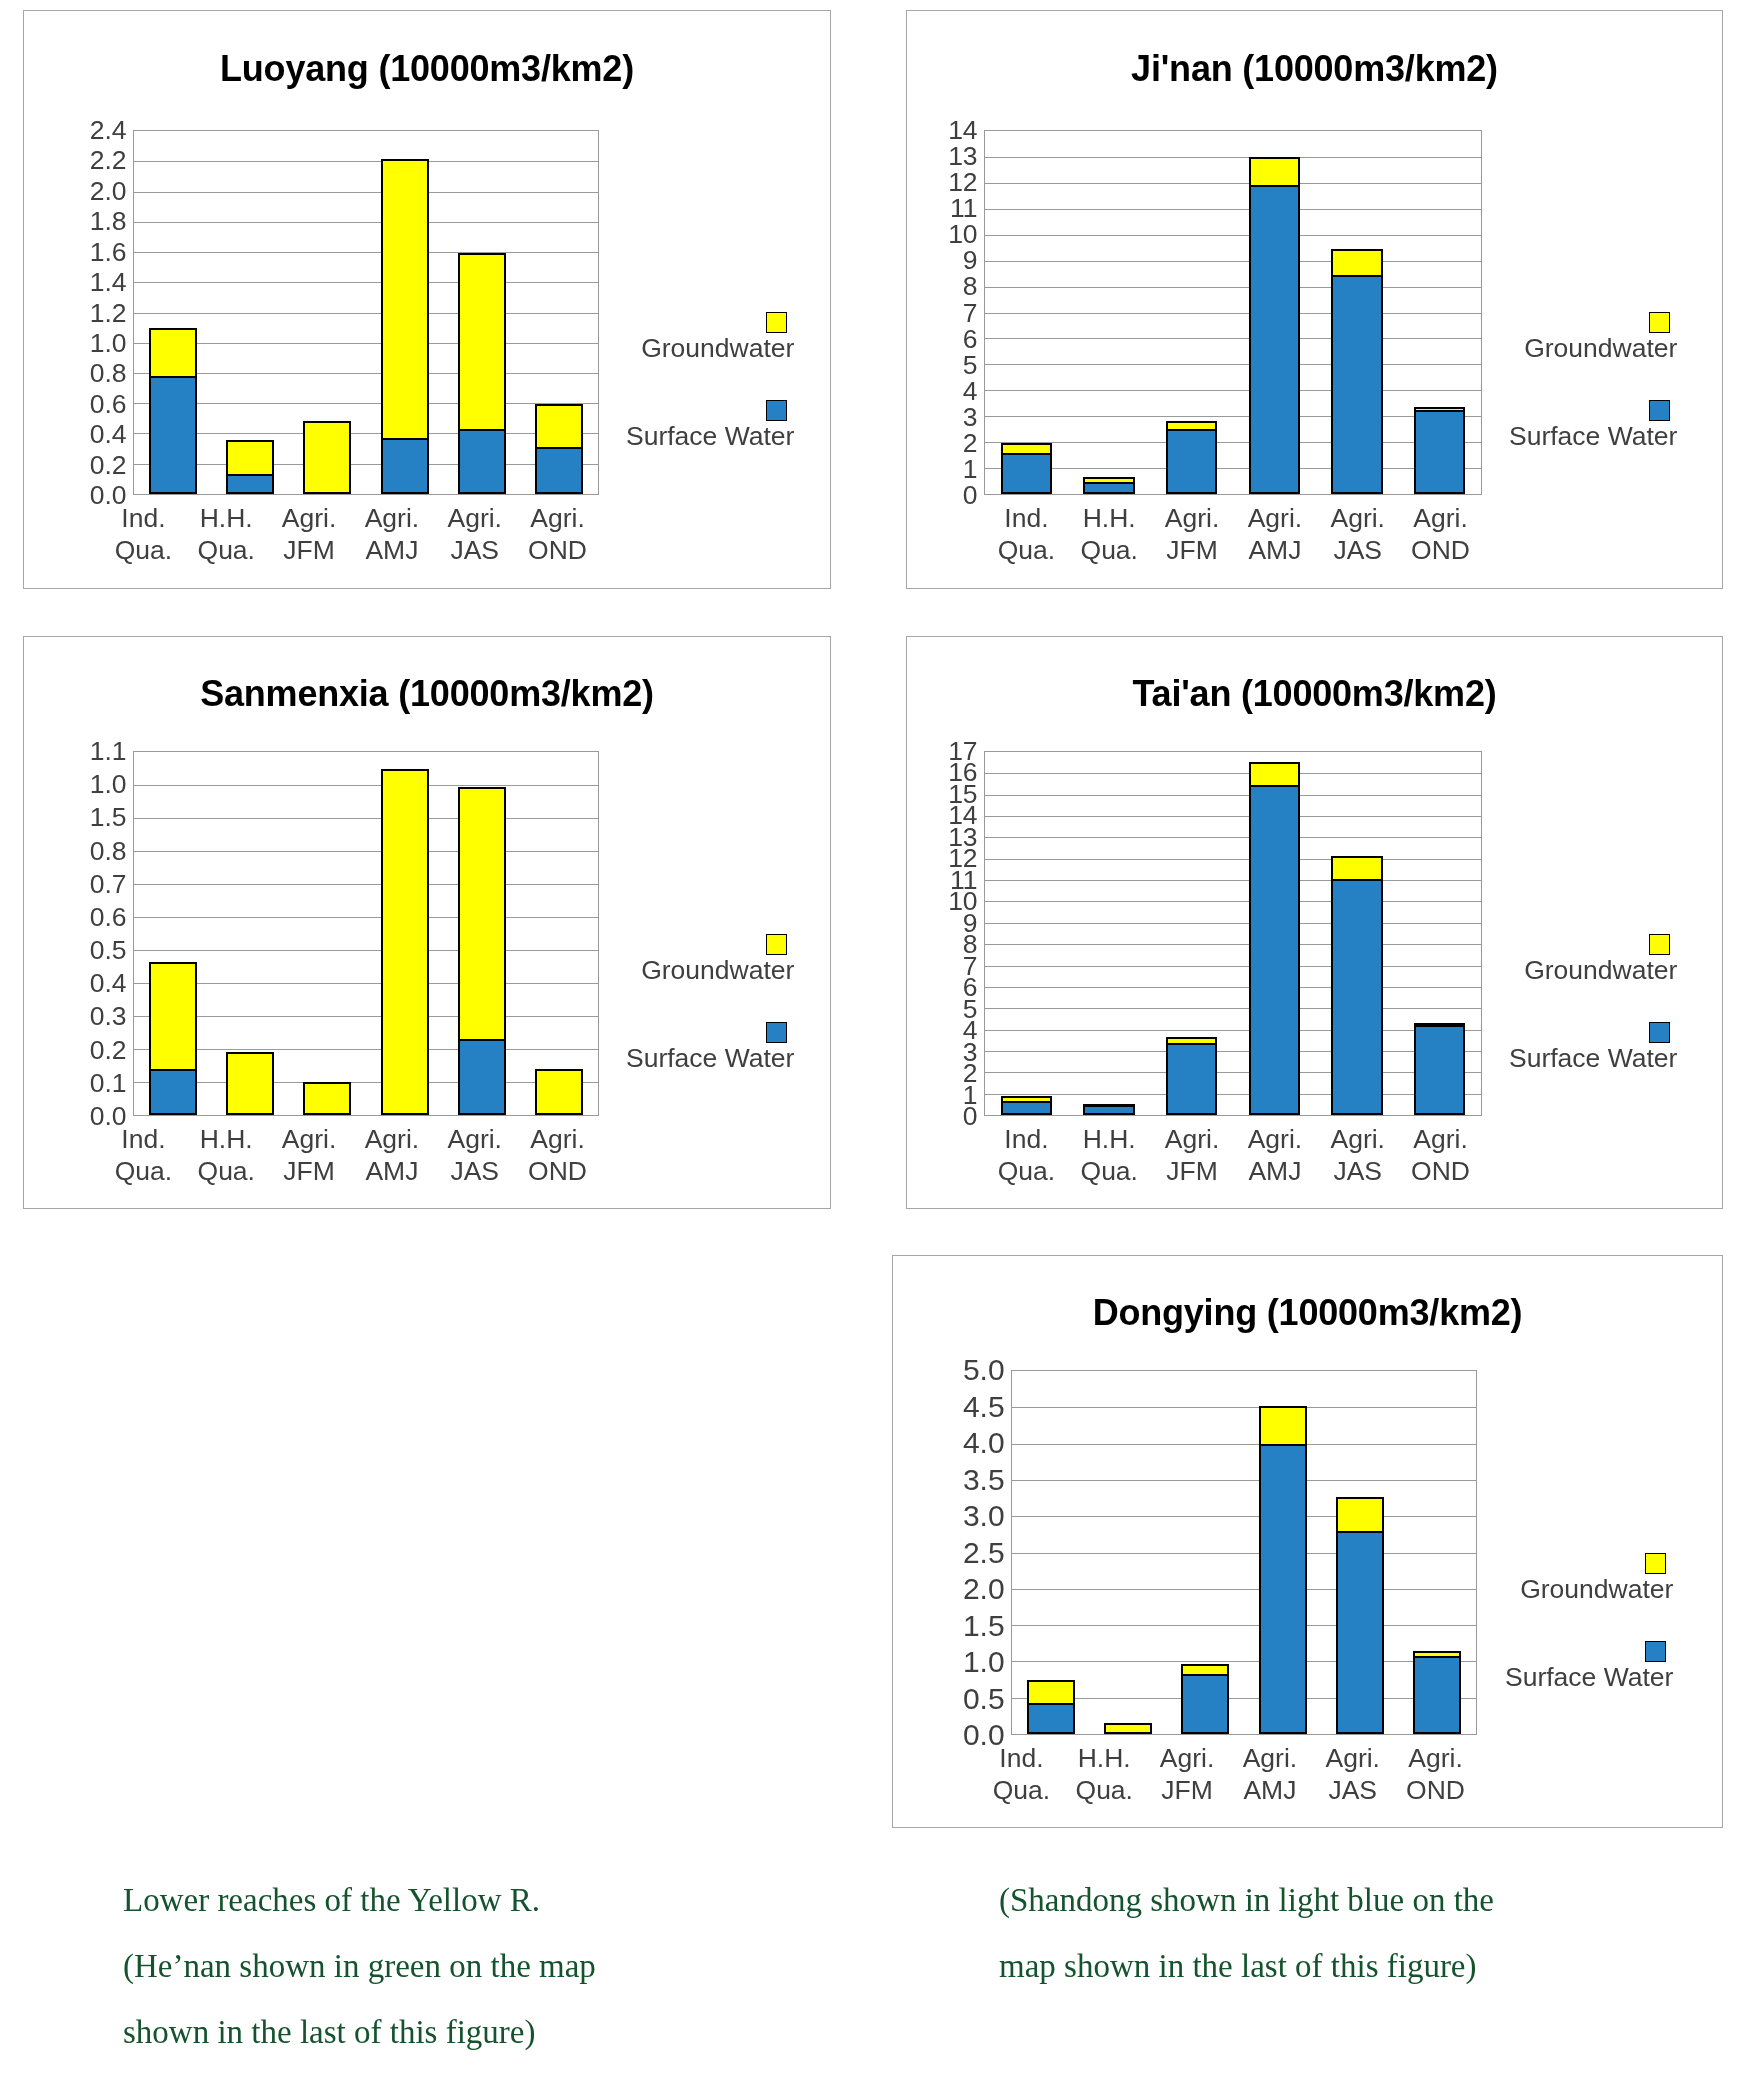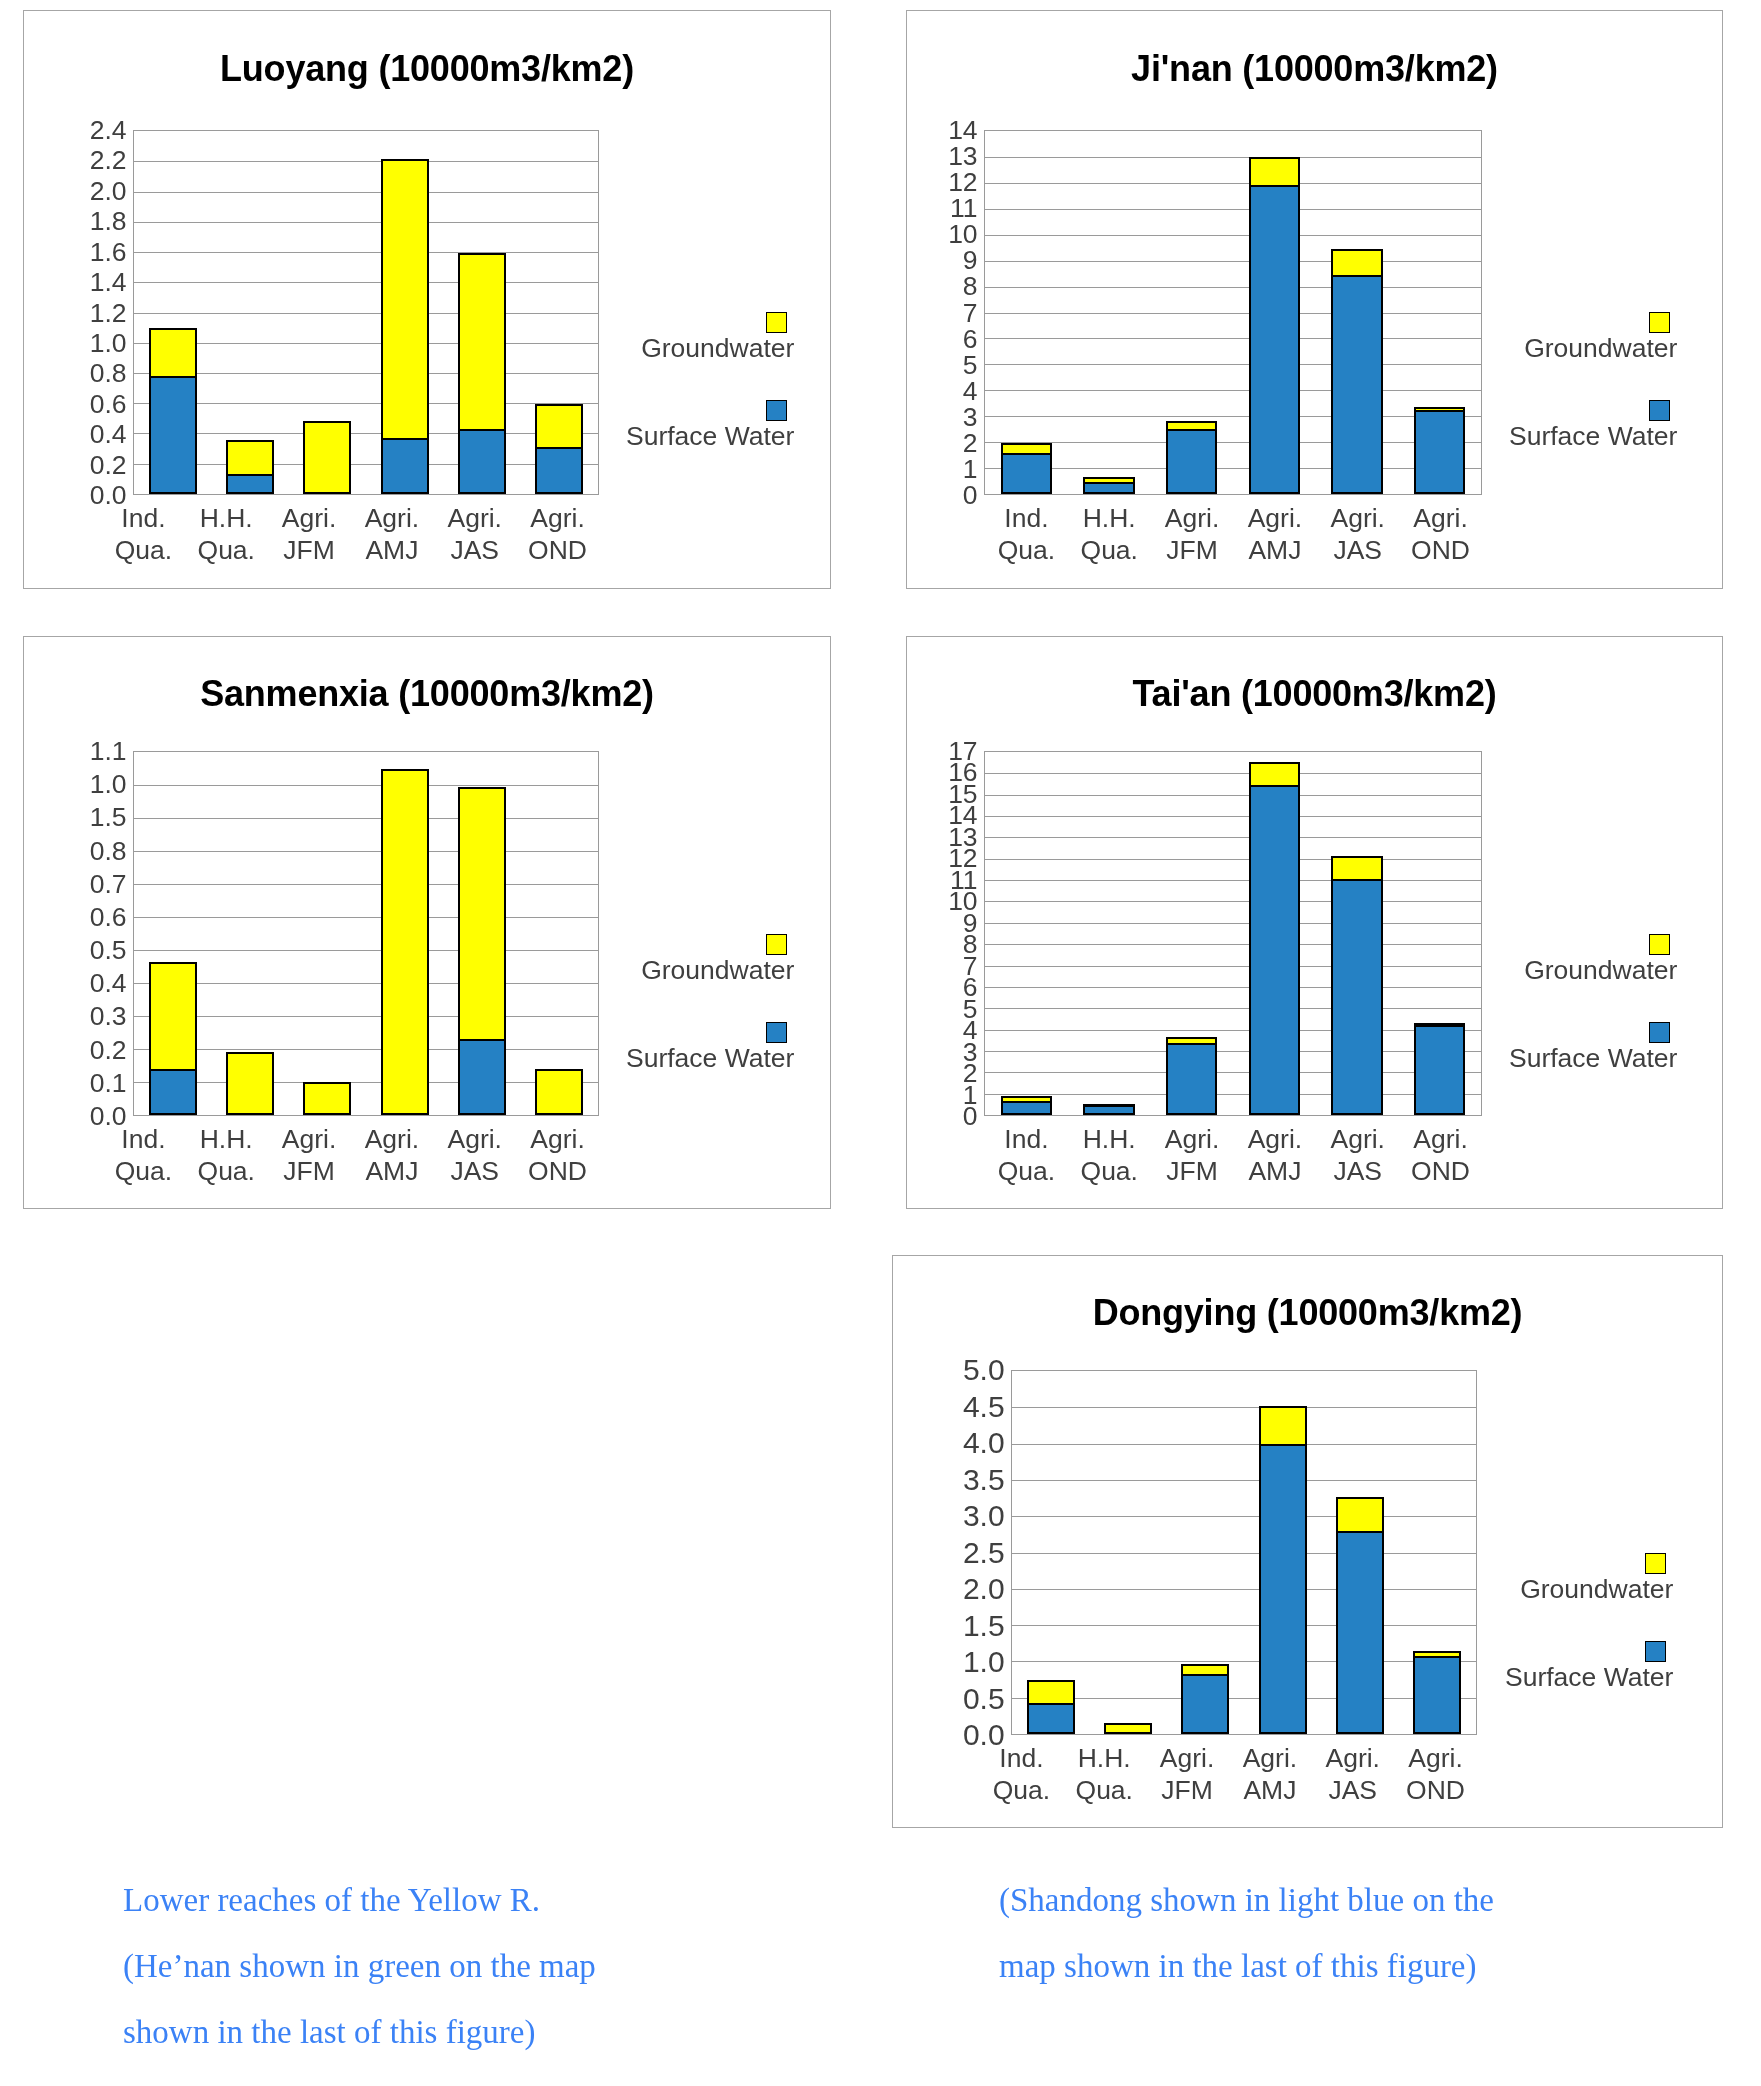--- a/index.html
+++ b/index.html
@@ -138,21 +138,21 @@
   .legend-text {
     color: #3f3f3f;
     white-space: nowrap;
     font-family: "Liberation Sans", sans-serif;
   }
 
   
   .caption {
     position: absolute;
     font-family: "Liberation Serif", serif;
-    color: #3b82f6;
+    color: #14532d;
     line-height: 2.0;
   }
   .caption .cap-line { display: block; white-space: nowrap; }
   .cap-left  { text-align: left; }
   .cap-right { text-align: left; }
 </style>
 </head>
 <body>
 
 <div class="panel" id="panel-luoyang" style="left:23px; top:10px; width:808px; height:579px;">

